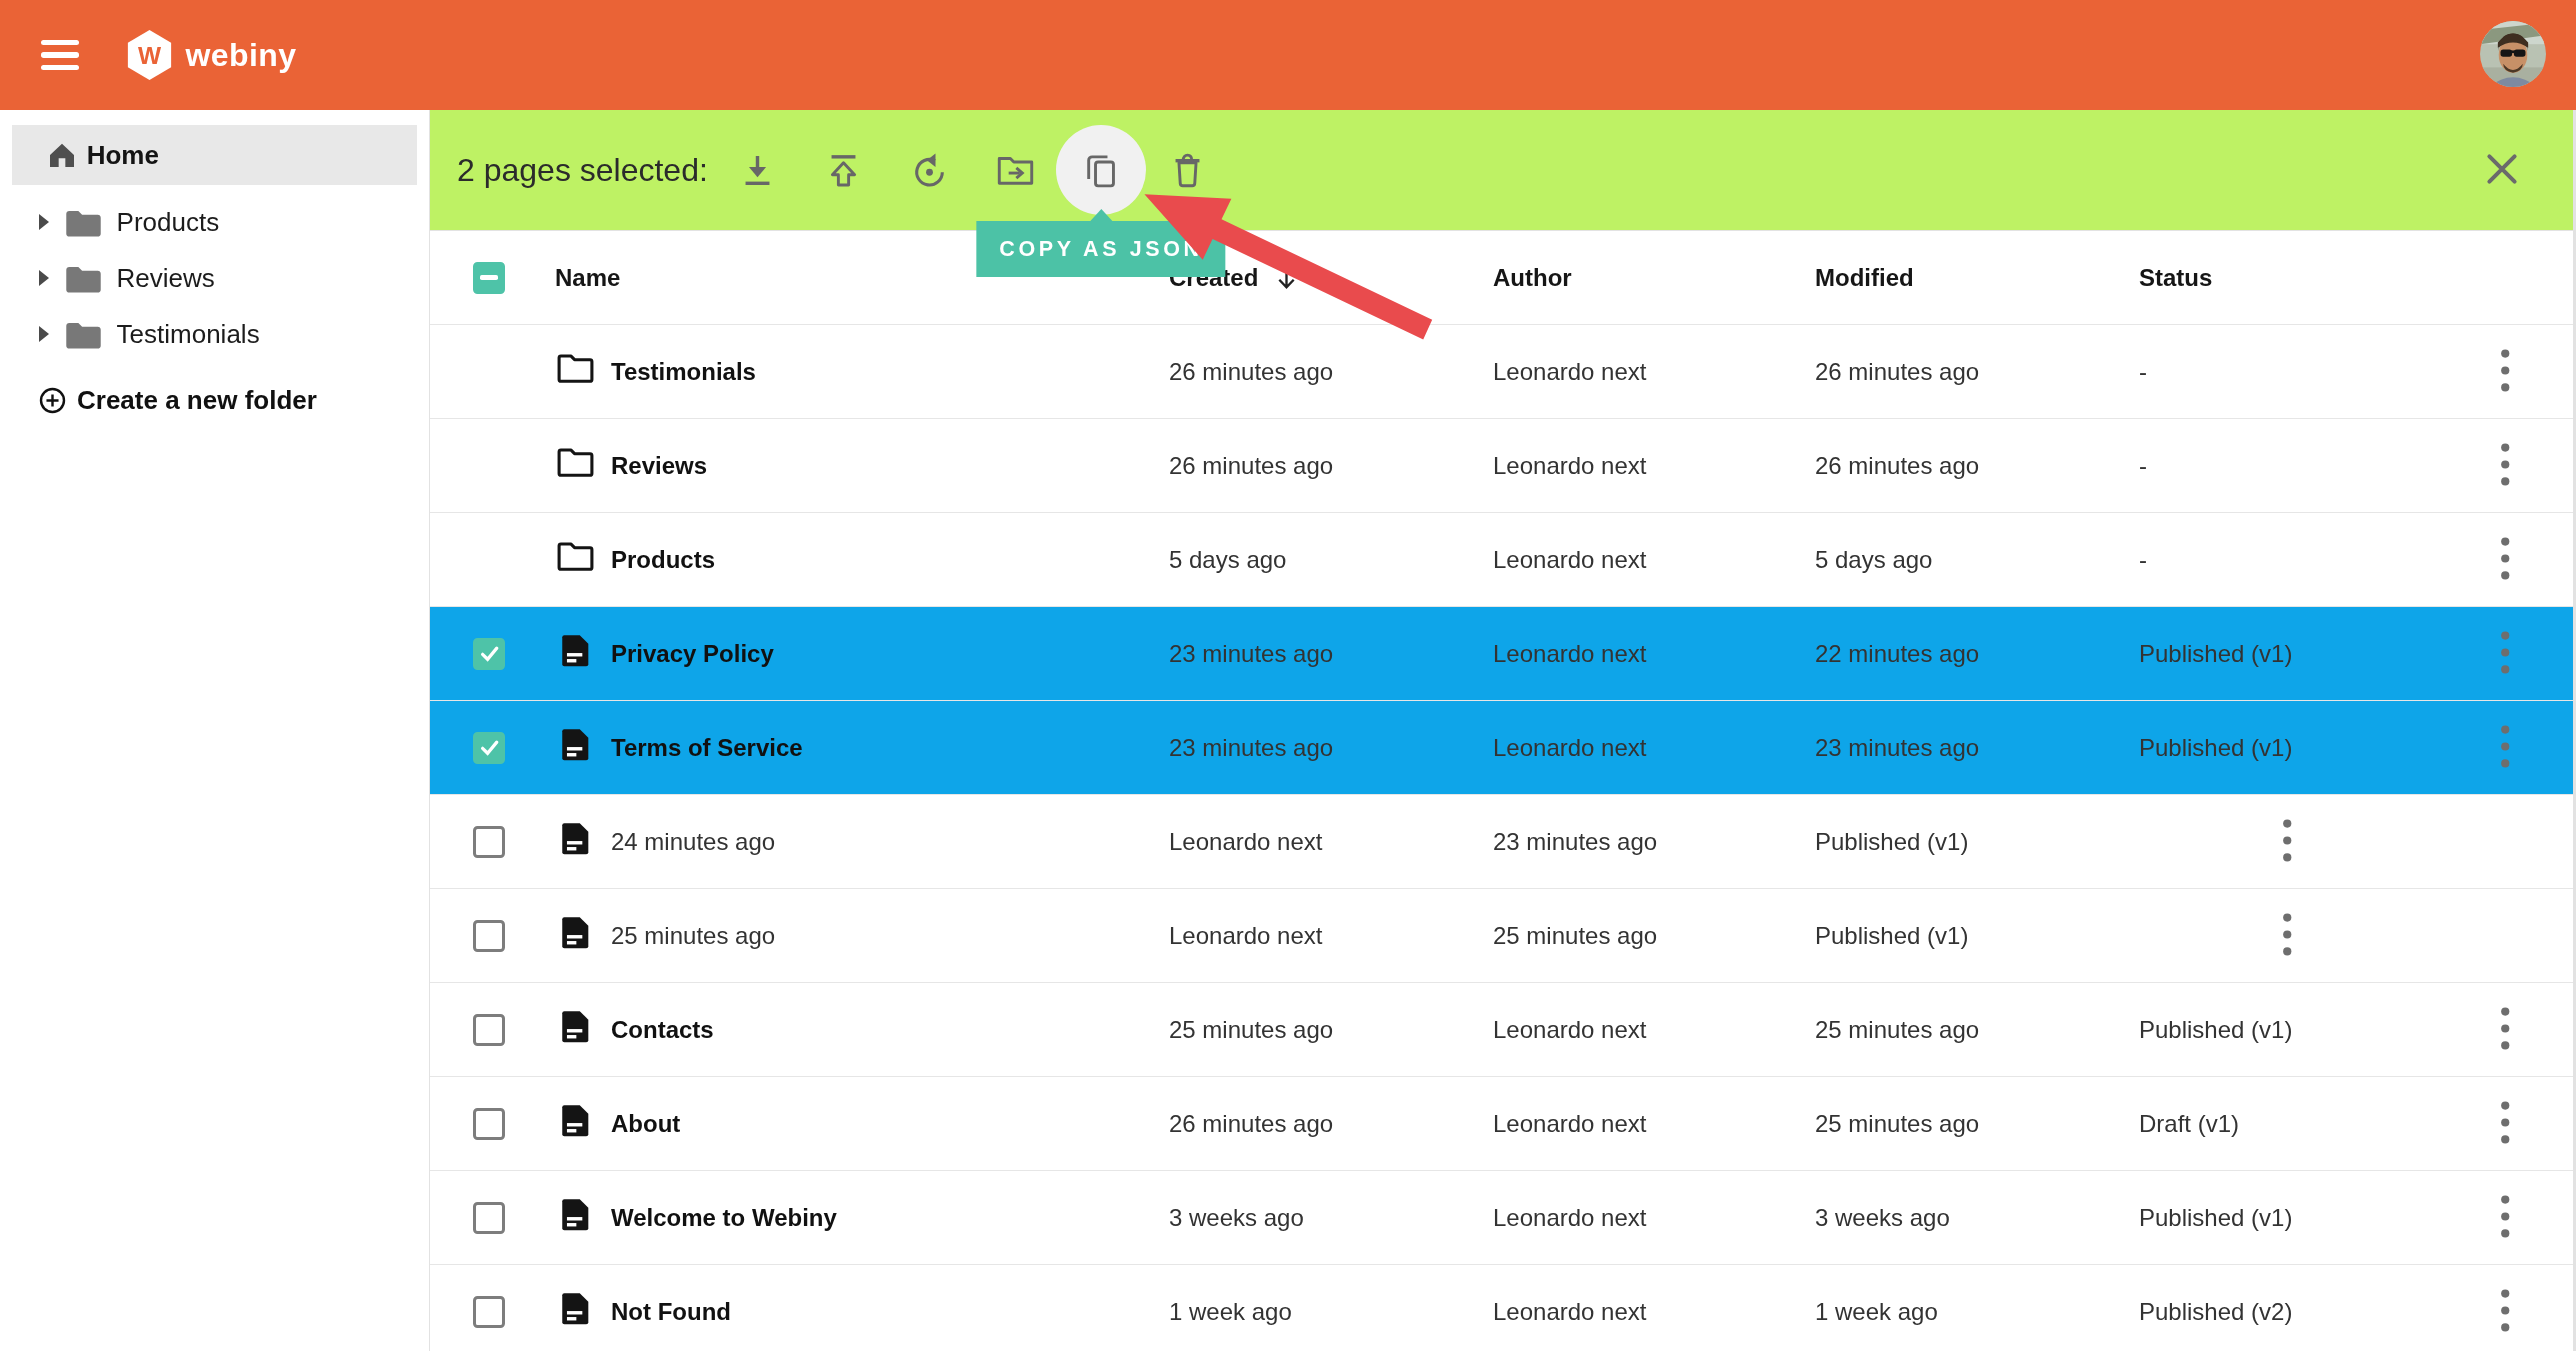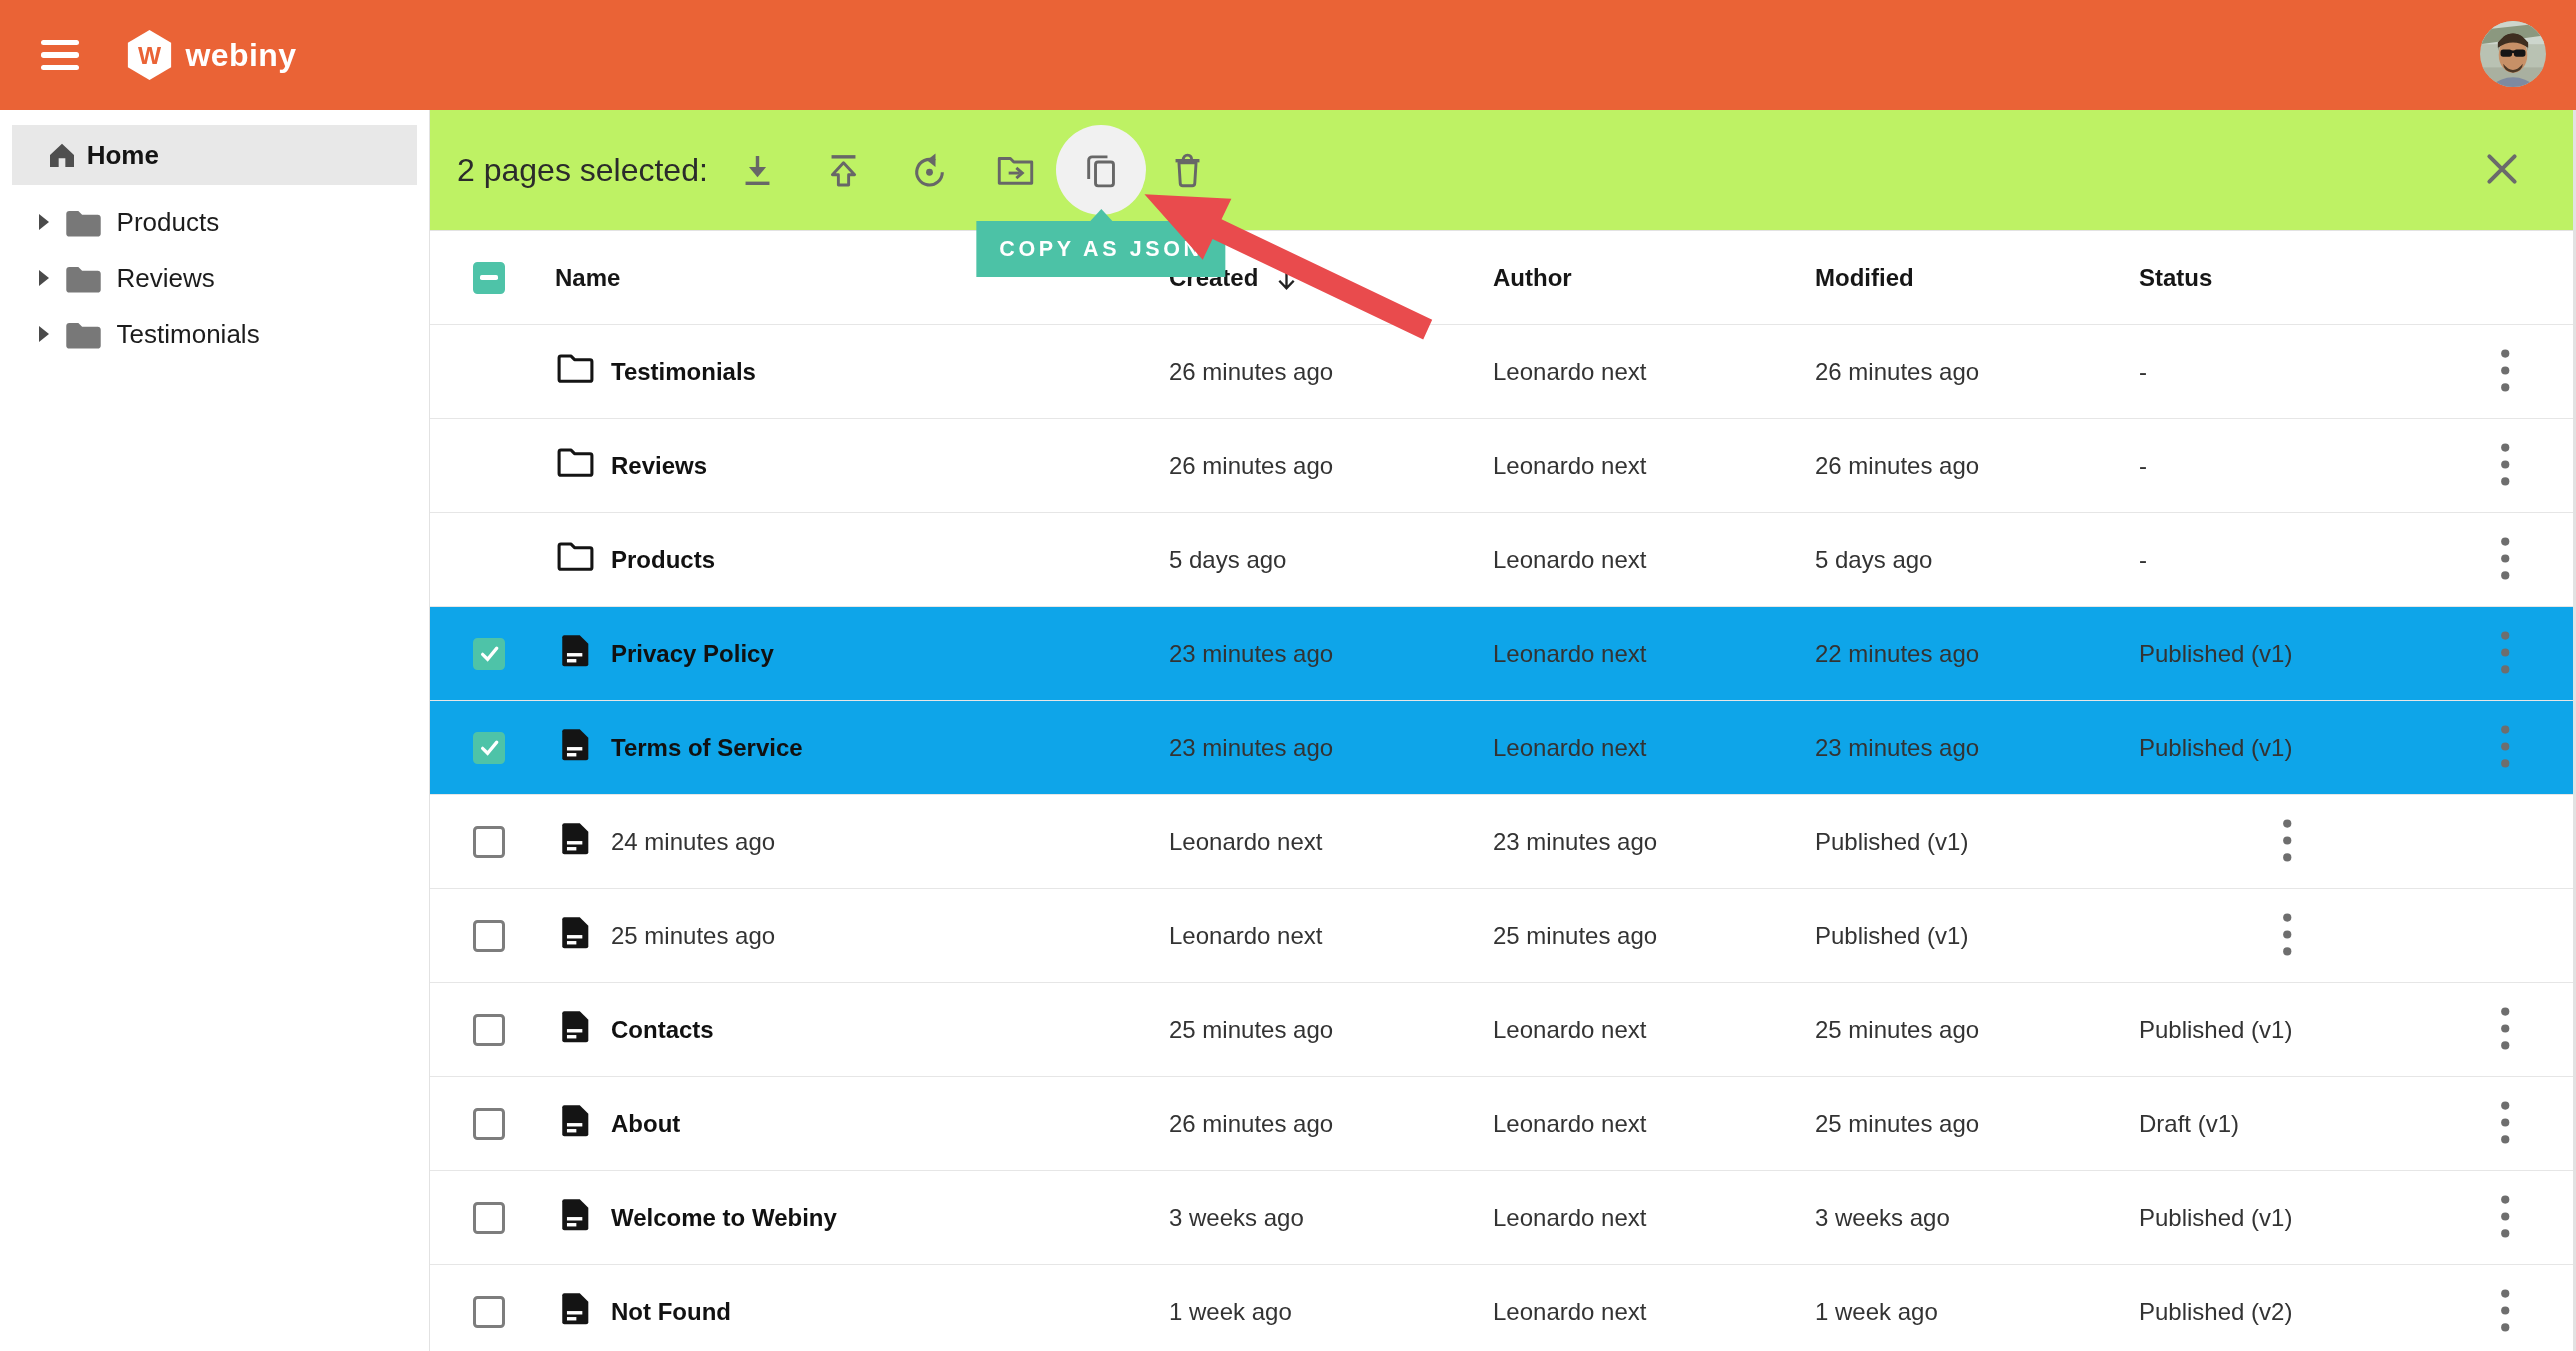--- a/index.html
+++ b/index.html
@@ -69,21 +69,21 @@
 
   .annot-arrow { position: absolute; inset: 0; width: 100%; height: 100%;
     z-index: 50; pointer-events: none; }
 
   
   .grid { display: grid;
     grid-template-columns: 125px 56px 558px 324px 322px 324px 296px 1fr;
     align-items: center; height: 94px; border-bottom: 1.8px solid #e6e6e6; }
   .thead { font-weight: bold; color: #161616; font-size: 24px; }
   .thead .hname { grid-column: 2 / 4; }
-  .hcreated { display: flex; align-items: flex-end; gap: 14.3px; }
+  .hcreated { display: flex; align-items: flex-start; gap: 14.3px; }
   .hcreated svg { width: 27px; height: 27px; }
   .checkbox { width: 32px; height: 32px; margin-left: 43px; border-radius: 4.5px;
     border: 3.6px solid #7d7d7d; background: #fff; display: flex; align-items: center;
     justify-content: center; cursor: pointer; }
   .checkbox svg { width: 23px; height: 23px; display: none; }
   .checkbox.indet { background: #4EC3A8; border-color: #4EC3A8; }
   .checkbox.indet .minus { display: block; width: 18px; height: 4.5px; background: #fff;
     border-radius: 1.8px; }
   .row { font-size: 24px; color: #333; }
   .row .name { font-weight: bold; color: #111; }
@@ -159,20 +159,27 @@
   </div>
 
   <div class="tree-item">
     <span class="caret"></span>
     <svg class="folder-ic" viewBox="0 0 44 36">
       <path d="M2 8 c0-2 1.4-3.4 3.4-3.4 H16 l4.4 4.4 H38.6 c2 0 3.4 1.4 3.4 3.4 V31 c0 2-1.4 3.4-3.4 3.4 H5.4 C3.4 34.4 2 33 2 31 Z" fill="#787878"></path>
     </svg>
     <span class="tree-label">Testimonials</span>
   </div>
 </div>
+    <div class="create-folder">
+      <svg viewBox="0 0 48 48">
+        <circle cx="24" cy="24" r="19" fill="none" stroke="#111" stroke-width="4"></circle>
+        <path d="M24 14v20M14 24h20" stroke="#111" stroke-width="4"></path>
+      </svg>
+      <span class="create-label">Create a new folder</span>
+    </div>
   </nav>
 
   <main class="content">
 
     <div class="toolbar">
       <span class="sel-text">2 pages selected:</span>
 
       <button class="action" style="left:327px">
         <svg viewBox="0 0 48 48">
           <path d="M24 7v15" stroke="#676767" stroke-width="4" fill="none"></path>

